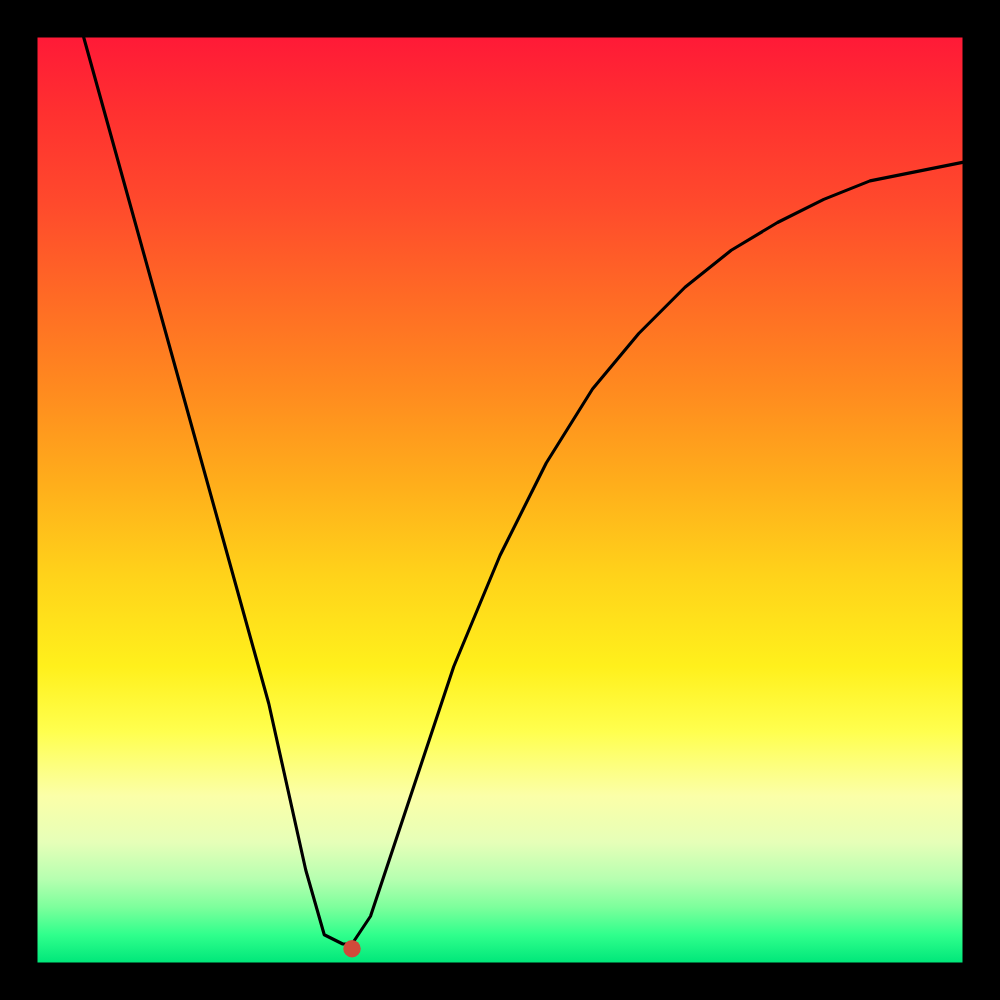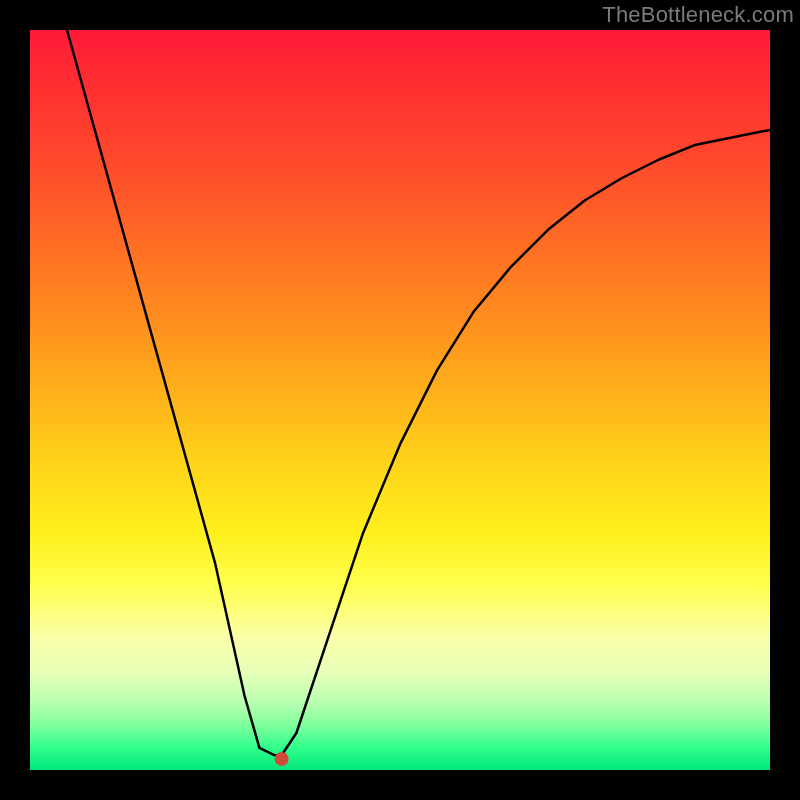--- a/index.html
+++ b/index.html
@@ -71,21 +71,20 @@
     stroke-width: 2.5;
     stroke-linejoin: round;
     stroke-linecap: round;
   }
 </style>
 </head>
 <body>
 
 <div class="frame">
 
-  <div class="attribution">TheBottleneck.com</div>
 
   <div class="plot">
     <svg class="curve" viewBox="0 0 740 740" preserveAspectRatio="none">
       <path id="curve-path" class="curve-path" d="M37.0 0.0 L74.0 133.2 L111.0 266.4 L148.0 399.6 L185.0 532.8 L214.6 666.0 L229.4 717.8 L244.2 725.2 L251.6 725.2 L266.4 703.0 L296.0 614.2 L333.0 503.2 L370.0 414.4 L407.0 340.4 L444.0 281.2 L481.0 236.8 L518.0 199.8 L555.0 170.2 L592.0 148.0 L629.0 129.5 L666.0 114.7 L703.0 107.3 L740.0 99.9"></path>
       <circle id="marker-dot" class="marker" r="7" cx="251.6" cy="728.9" fill="#d04a3a"></circle>
     </svg>
   </div>
 
 </div>
 

